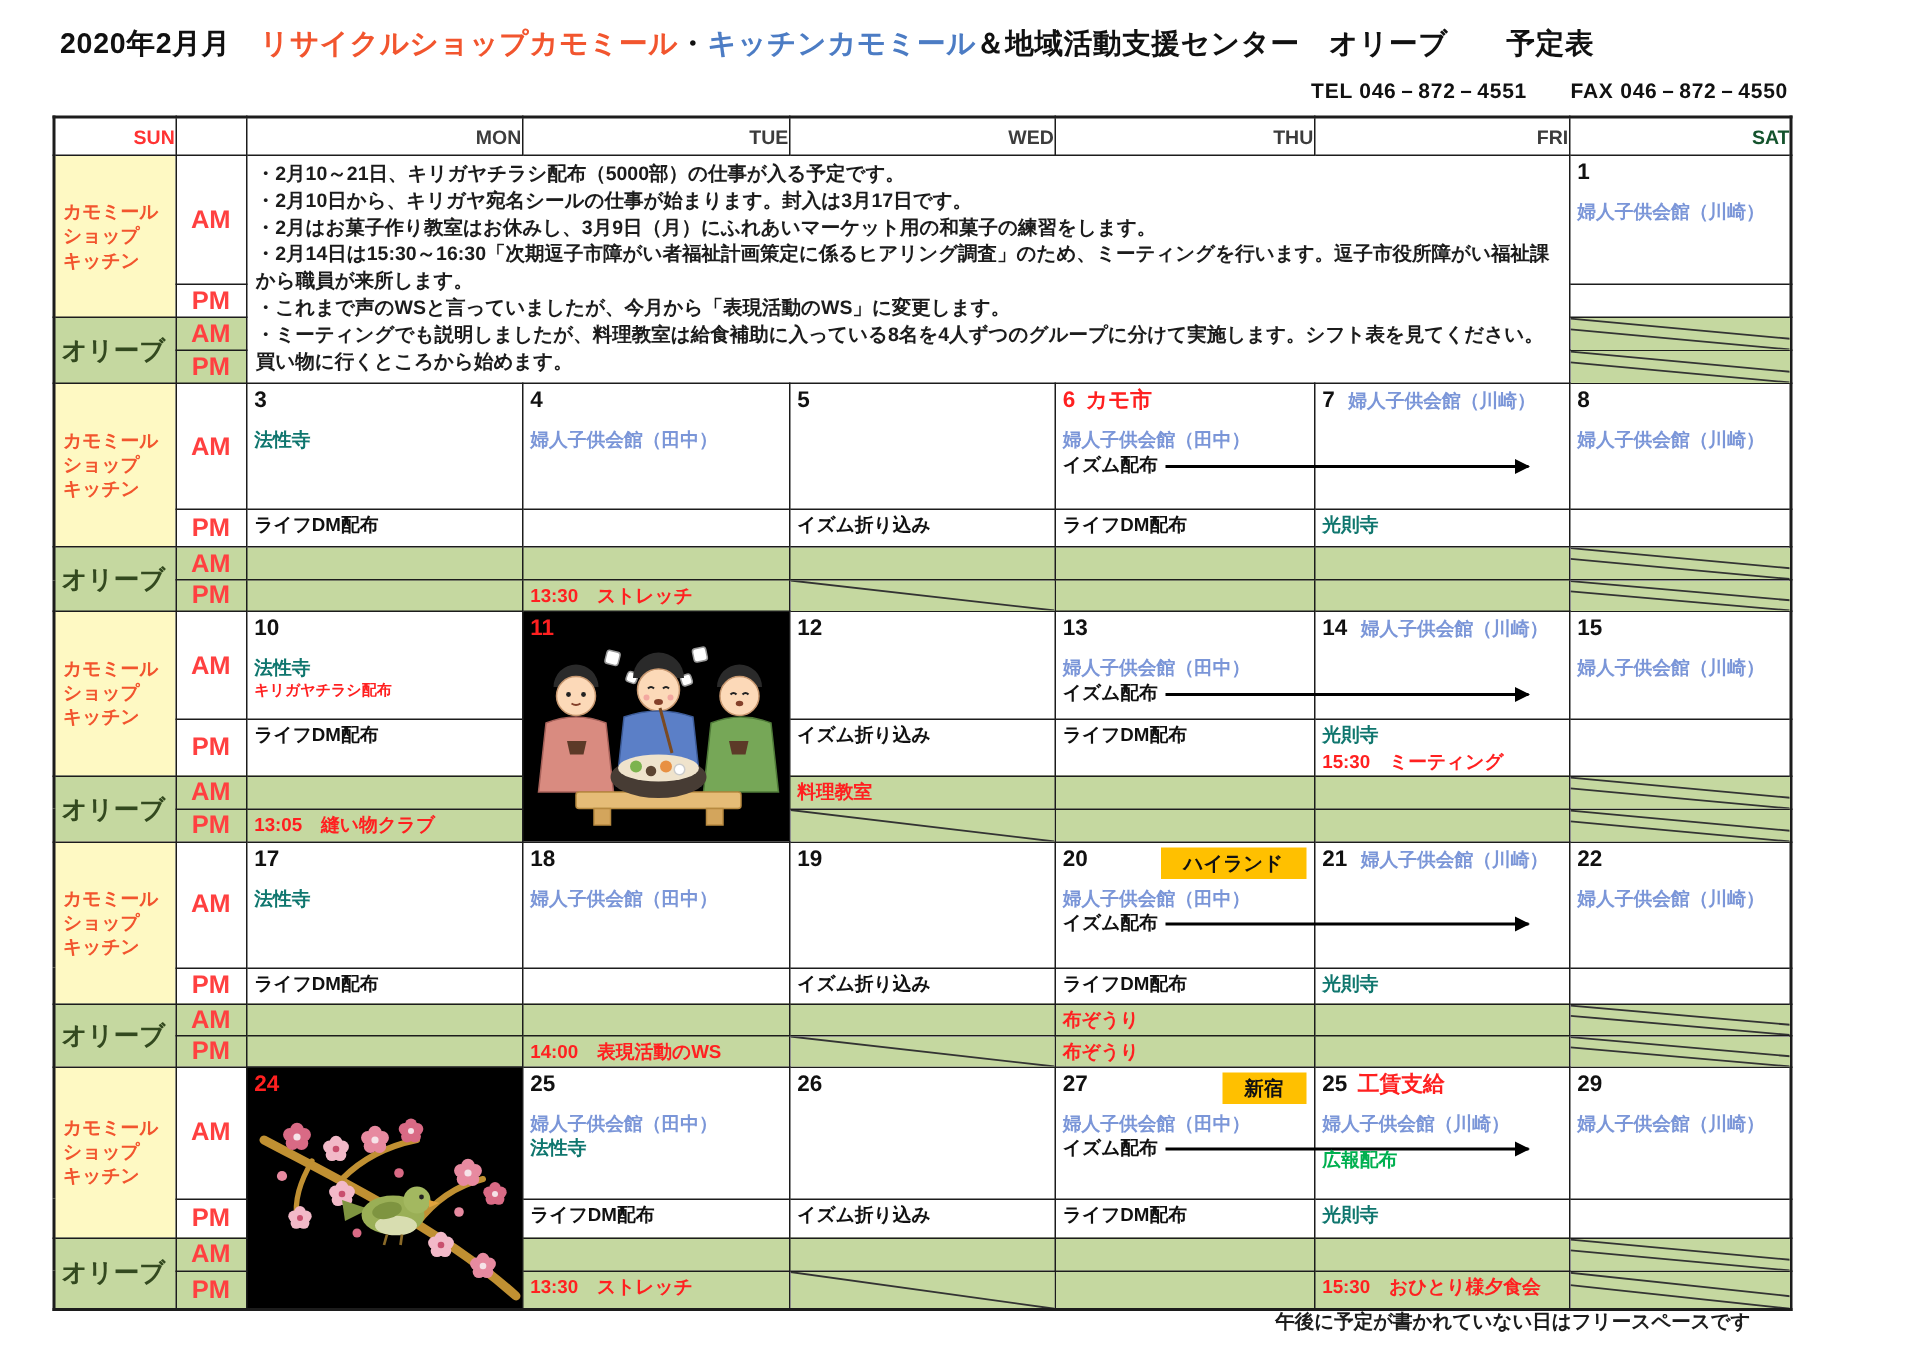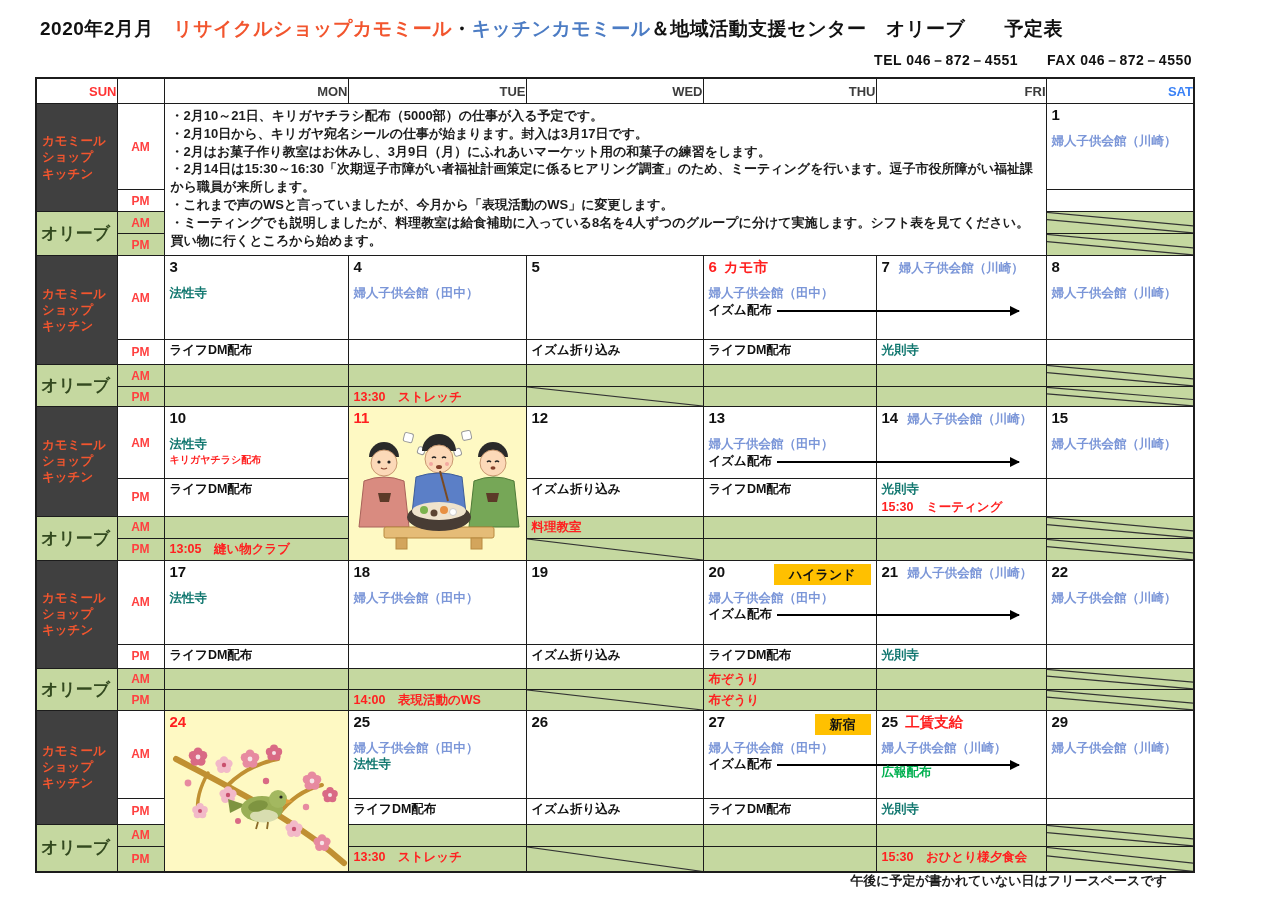--- a/index.html
+++ b/index.html
@@ -9,24 +9,24 @@
   }
   .title{position:absolute;left:40px;top:16px;font-size:19px;letter-spacing:.5px;white-space:nowrap;}
   .t-orange{color:#F2552E;}
   .t-blue{color:#4C7CC4;}
   .contact{position:absolute;top:52px;right:88px;font-size:14px;letter-spacing:.5px;}
   table.cal{position:absolute;left:35px;top:77px;width:1158px;border-collapse:collapse;table-layout:fixed;}
   td,th{border:1px solid #1c1c1c;padding:0;vertical-align:top;overflow:visible;}
   table.cal{border:2px solid #1c1c1c;}
   th{height:24px;font-size:13px;color:#3c3c3c;vertical-align:middle;text-align:right;}
   th.sun{color:#FF3333;}
-  th.sat{color:#3b82f6;}
-  .shoplabel{color:#F2552E;font-size:12.5px;line-height:1.3;vertical-align:middle;padding:4px 2px 4px 5px;background:#404040;}
+  th.sat{color:#14532d;}
+  .shoplabel{color:#F2552E;font-size:12.5px;line-height:1.3;vertical-align:middle;padding:4px 2px 4px 5px;background:#fef9c3;}
   .olabel{background:#C5D8A0;color:#33491F;font-size:17px;vertical-align:middle;padding-left:4px;}
-  .ampm{color:#FF4040;font-size:12px;text-align:center;vertical-align:middle;}
+  .ampm{color:#FF4040;font-size:17px;text-align:center;vertical-align:middle;}
   tr.olive td{background:#C5D8A0;}
   td.notes{background:#fff;padding:3px 6px 2px 6px;font-size:13px;line-height:1.37;color:#1c1c1c;}
   .ci{position:relative;height:100%;padding:2px 2px 2px 5px;box-sizing:border-box;}
   .dr{line-height:1.15;white-space:nowrap;}
   .dt{font-size:15px;color:#111;}
   .dt.red{color:#FF2020;}
   .tag{color:#FF2020;font-size:14.5px;margin-left:7px;}
   .side{color:#7B96D8;font-size:12.5px;margin-left:9px;}
   .ln{font-size:12.5px;line-height:1.3;white-space:nowrap;}
   .g1{margin-top:9px;}
@@ -38,21 +38,21 @@
   .black{color:#111;}
   .big{font-size:10px;}
   .pmcell .ln{margin:2px 0 0 5px;}
   .izm{position:relative;white-space:nowrap;}
   .arrow{position:absolute;left:68px;top:8px;width:242px;height:0;border-top:2px solid #000;}
   .arrow::after{content:"";position:absolute;right:-1px;top:-6px;width:0;height:0;
     border-left:10px solid #000;border-top:5px solid transparent;border-bottom:5px solid transparent;}
   .badge{position:absolute;top:3px;right:5px;background:#FFC000;color:#111;font-size:13px;padding:3px 15px;line-height:1.2;}
   td.diag1,td.diag2{position:relative;}
   .dsvg{position:absolute;left:0;top:0;display:block;width:100%;height:100%;}
-  .pic{background:#fef9c3;}
+  .pic{background:#000000;}
   .pic .ill{display:block;margin:0 auto;}
   .footer{position:absolute;left:35px;top:872px;width:1158px;text-align:right;padding-right:26px;box-sizing:border-box;font-size:13px;color:#1c1c1c;}
 </style>
 </head>
 <body>
 
 <div class="title"><span>2020年2月月</span>　<span class="t-orange">リサイクルショップカモミール</span><span>・</span><span class="t-blue">キッチンカモミール</span><span>＆地域活動支援センター　オリーブ　　予定表</span></div>
 
 <div class="contact">TEL  046－872－4551　　FAX  046－872－4550</div>
 

